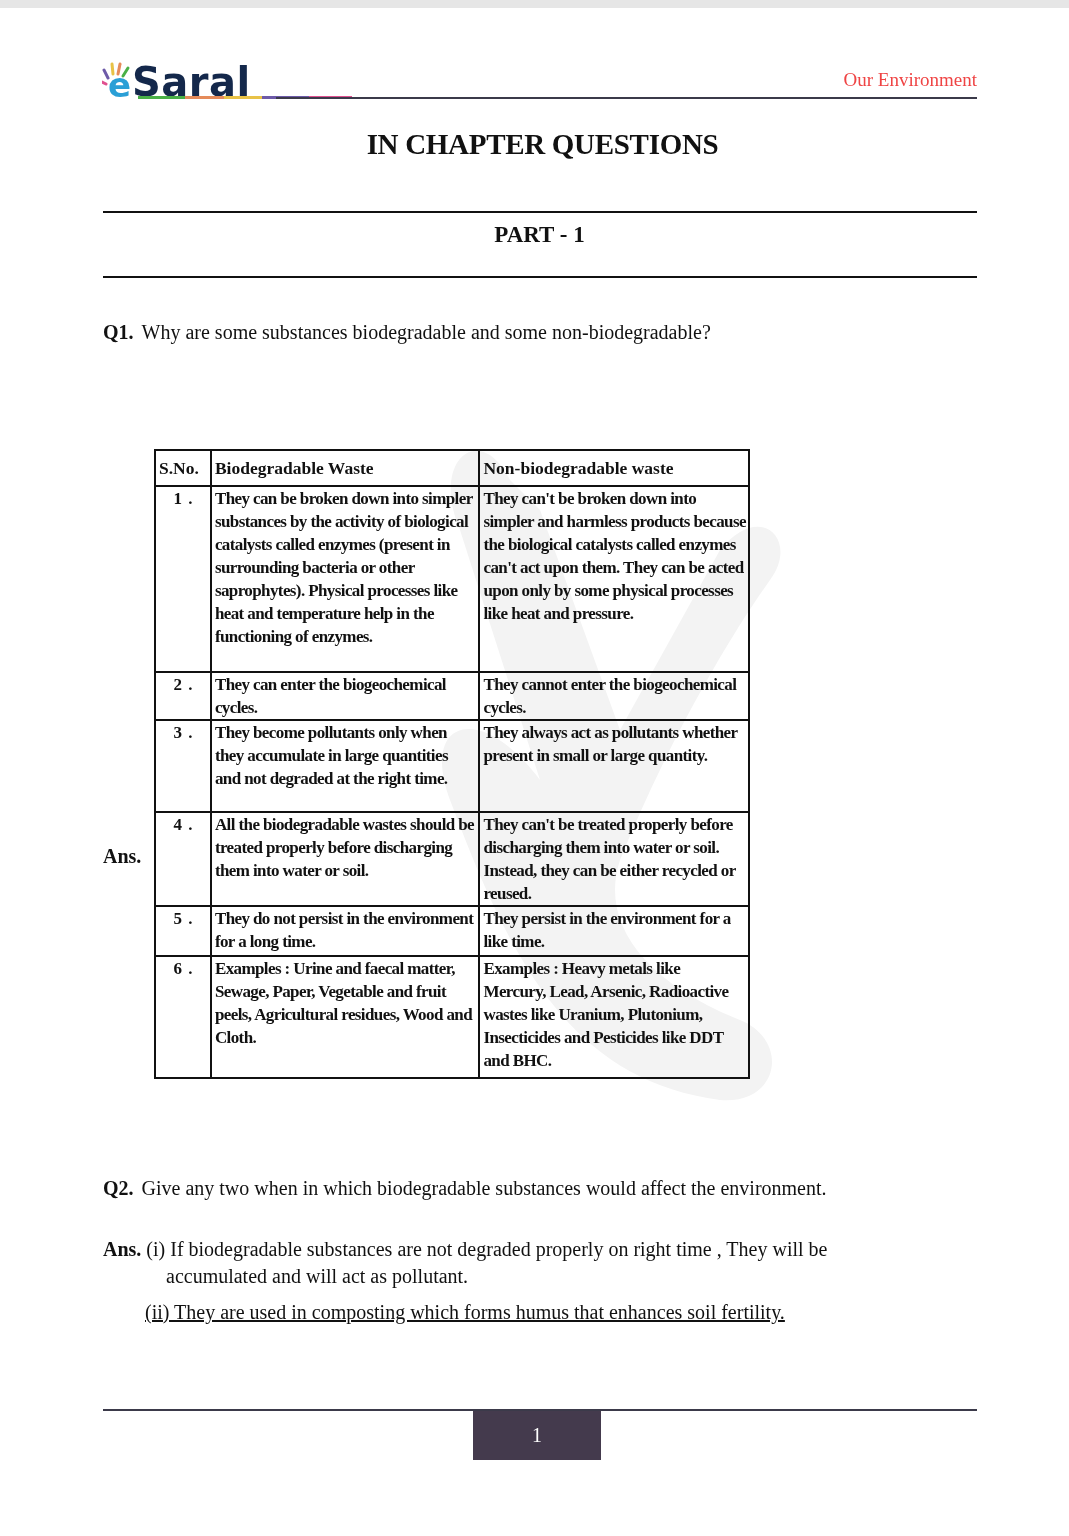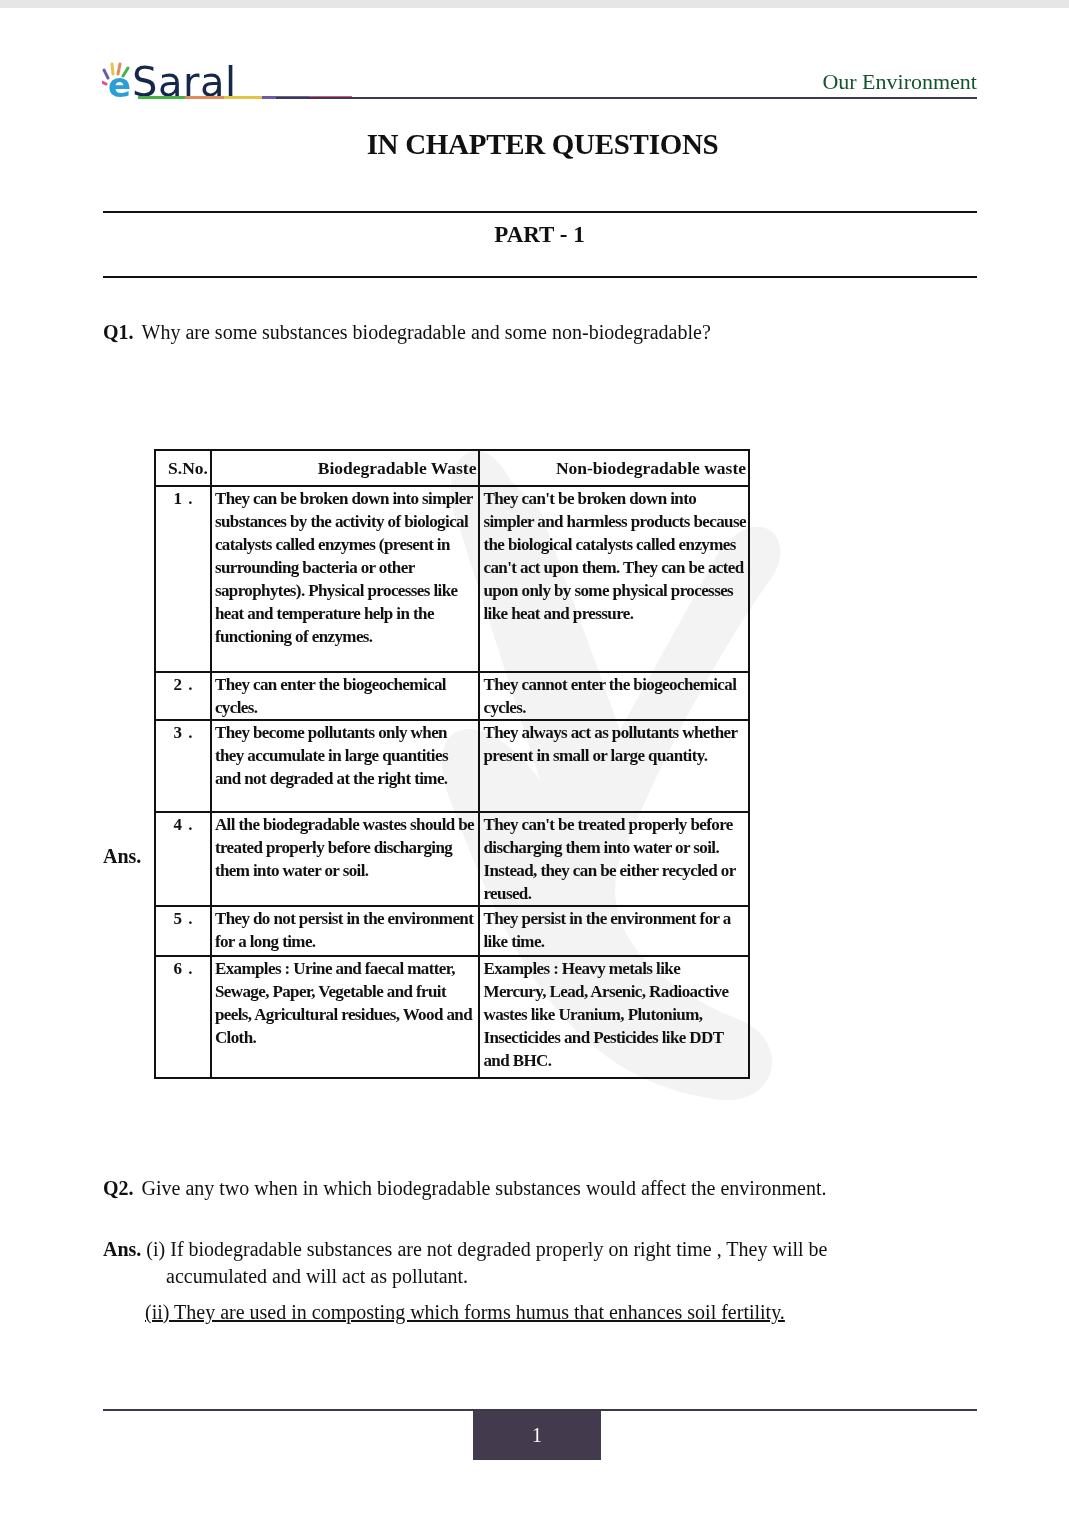--- a/index.html
+++ b/index.html
@@ -8,41 +8,41 @@
       background: #ffffff;
       font-family: "Liberation Serif", serif; color: #111;
     }
     .topbar { position: absolute; left: 0; top: 0; width: 1069px; height: 8px; background: #e6e6e6; }
 
     
     .watermark { position: absolute; left: 420px; top: 400px; width: 380px; height: 730px; pointer-events: none; }
 
     
     .logo { position: absolute; left: 102px; top: 58px; height: 44px; display: flex; align-items: flex-end; }
-    .logo-text { font-family: "DejaVu Sans", sans-serif; font-weight: normal; font-size: 40px; color: #14284b; letter-spacing: 0.5px; line-height: 40px; }
+    .logo-text { font-family: "DejaVu Sans", sans-serif; font-weight: bold; font-size: 40px; color: #14284b; letter-spacing: 0.5px; line-height: 40px; }
     .logo-e { color: #2a9fd6; font-size: 34px; font-family: "DejaVu Sans", sans-serif; font-weight: bold; line-height: 34px; margin-right: 1px; position: relative; }
     .logo-underline { position: absolute; left: 36px; top: 96px; height: 3px; width: 214px;
       background: linear-gradient(90deg, #49b047 0 22%, #e58b5a 22% 40%, #e8c247 40% 58%, #6d5aa8 58% 80%, #e0508f 80% 100%); }
     .header-rule { position: absolute; left: 276px; top: 97px; width: 701px; height: 2px; background: #3b3a4a; }
-    .chapter-name { position: absolute; right: 92px; top: 69px; font-size: 22px; color: #14532d; margin-left: 36px; }
+    .chapter-name { position: absolute; right: 92px; top: 69px; font-size: 19px; color: #ef4444; margin-left: 36px; }
 
     .title { position: absolute; left: 0; width: 1069px; top: 128px; text-align: center; font-size: 29px; font-weight: bold; letter-spacing: -0.3px; padding-left: 8px; }
     .rule { position: absolute; left: 103px; width: 874px; height: 2px; background: #111; }
     .part { position: absolute; left: 0; width: 1079px; top: 222px; text-align: center; font-size: 23px; font-weight: bold; }
 
     .q { position: absolute; left: 103px; font-size: 20px; }
     .q b { margin-right: 8px; }
 
     .ans-label { position: absolute; left: 103px; top: 845px; font-size: 20px; font-weight: bold; }
 
     
     table.cmp { position: absolute; left: 154px; top: 449px; width: 596px; border-collapse: collapse;
       font-family: "Liberation Serif", serif; font-weight: bold; font-size: 17px; line-height: 23px; letter-spacing: -0.6px; }
     table.cmp td, table.cmp th { border: 2px solid #111; vertical-align: top; padding: 0 2px 0 3px; }
-    table.cmp th { height: 34px; vertical-align: middle; text-align: right; font-size: 17.5px; letter-spacing: 0; }
+    table.cmp th { height: 34px; vertical-align: middle; text-align: left; font-size: 17.5px; letter-spacing: 0; }
     table.cmp td.sno { text-align: center; width: 49px; padding-top: 0; letter-spacing: 1px; }
     table.cmp td.c1 { width: 263px; margin-top: 28px; }
     table.cmp td.c2 { width: 264px; }
 
     .ans2 { position: absolute; left: 103px; top: 1236px; font-size: 20px; line-height: 27px; width: 800px; }
     .ans2 .line { display: block; }
     .ans2 .indent1 { padding-left: 63px; }
     .ans2 .indent2 { padding-left: 42px; margin-top: 9px; text-decoration: underline; }
 
     .footer-rule { position: absolute; left: 103px; top: 1409px; width: 874px; height: 2px; background: #3b3a4a; }

